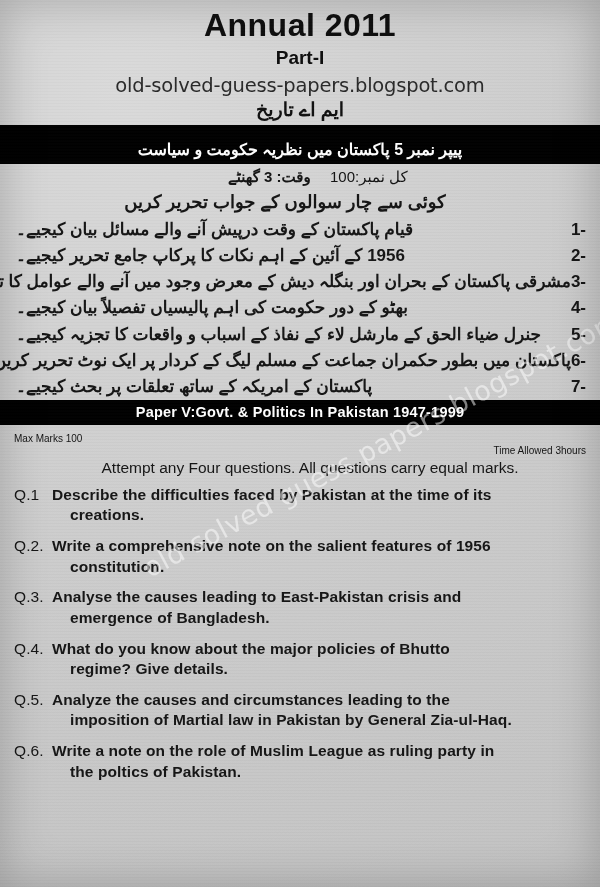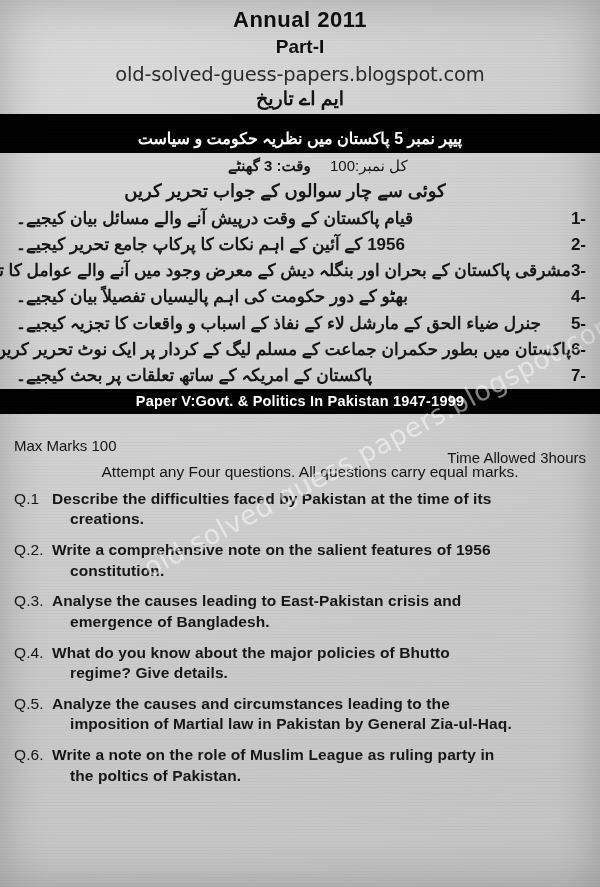--- a/index.html
+++ b/index.html
@@ -27,21 +27,21 @@
     content: "";
     position: absolute;
     inset: 0;
     background-image:
       repeating-linear-gradient(0deg, rgba(0,0,0,0.035) 0px, rgba(0,0,0,0.035) 1px, rgba(255,255,255,0.02) 1px, rgba(255,255,255,0.02) 3px);
     pointer-events: none;
     opacity: 0.55;
   }
   .title-main {
     text-align: center;
-    font-size: 22px;
+    font-size: 32px;
     font-weight: bold;
     letter-spacing: 0.5px;
     padding-top: 7px;
     color: #0e0e0e;
   }
   .title-sub {
     text-align: center;
     font-size: 19px;
     font-weight: bold;
     margin-top: 3px;
@@ -133,22 +133,22 @@
     color: #ffffff;
     text-align: center;
     font-size: 14.5px;
     font-weight: bold;
     padding: 4px 0 5px 0;
     letter-spacing: 0.2px;
   }
   .eng-marks-row {
     position: relative;
     height: 24px;
-    margin-top: 23px;
-    font-size: 15px;
+    margin-top: 8px;
+    font-size: 10px;
   }
   .eng-marks-row .mx {
     position: absolute;
     left: 14px;
     top: 0;
   }
   .eng-marks-row .tm {
     position: absolute;
     right: 14px;
     top: 12px;

